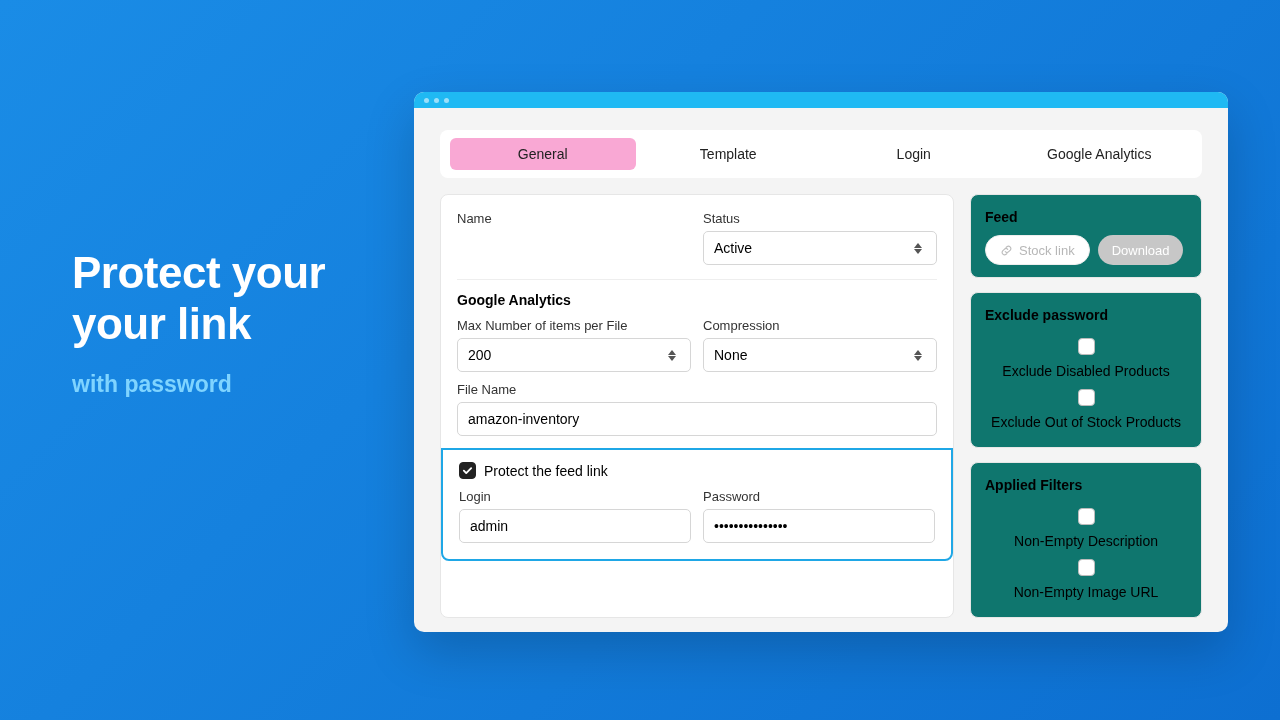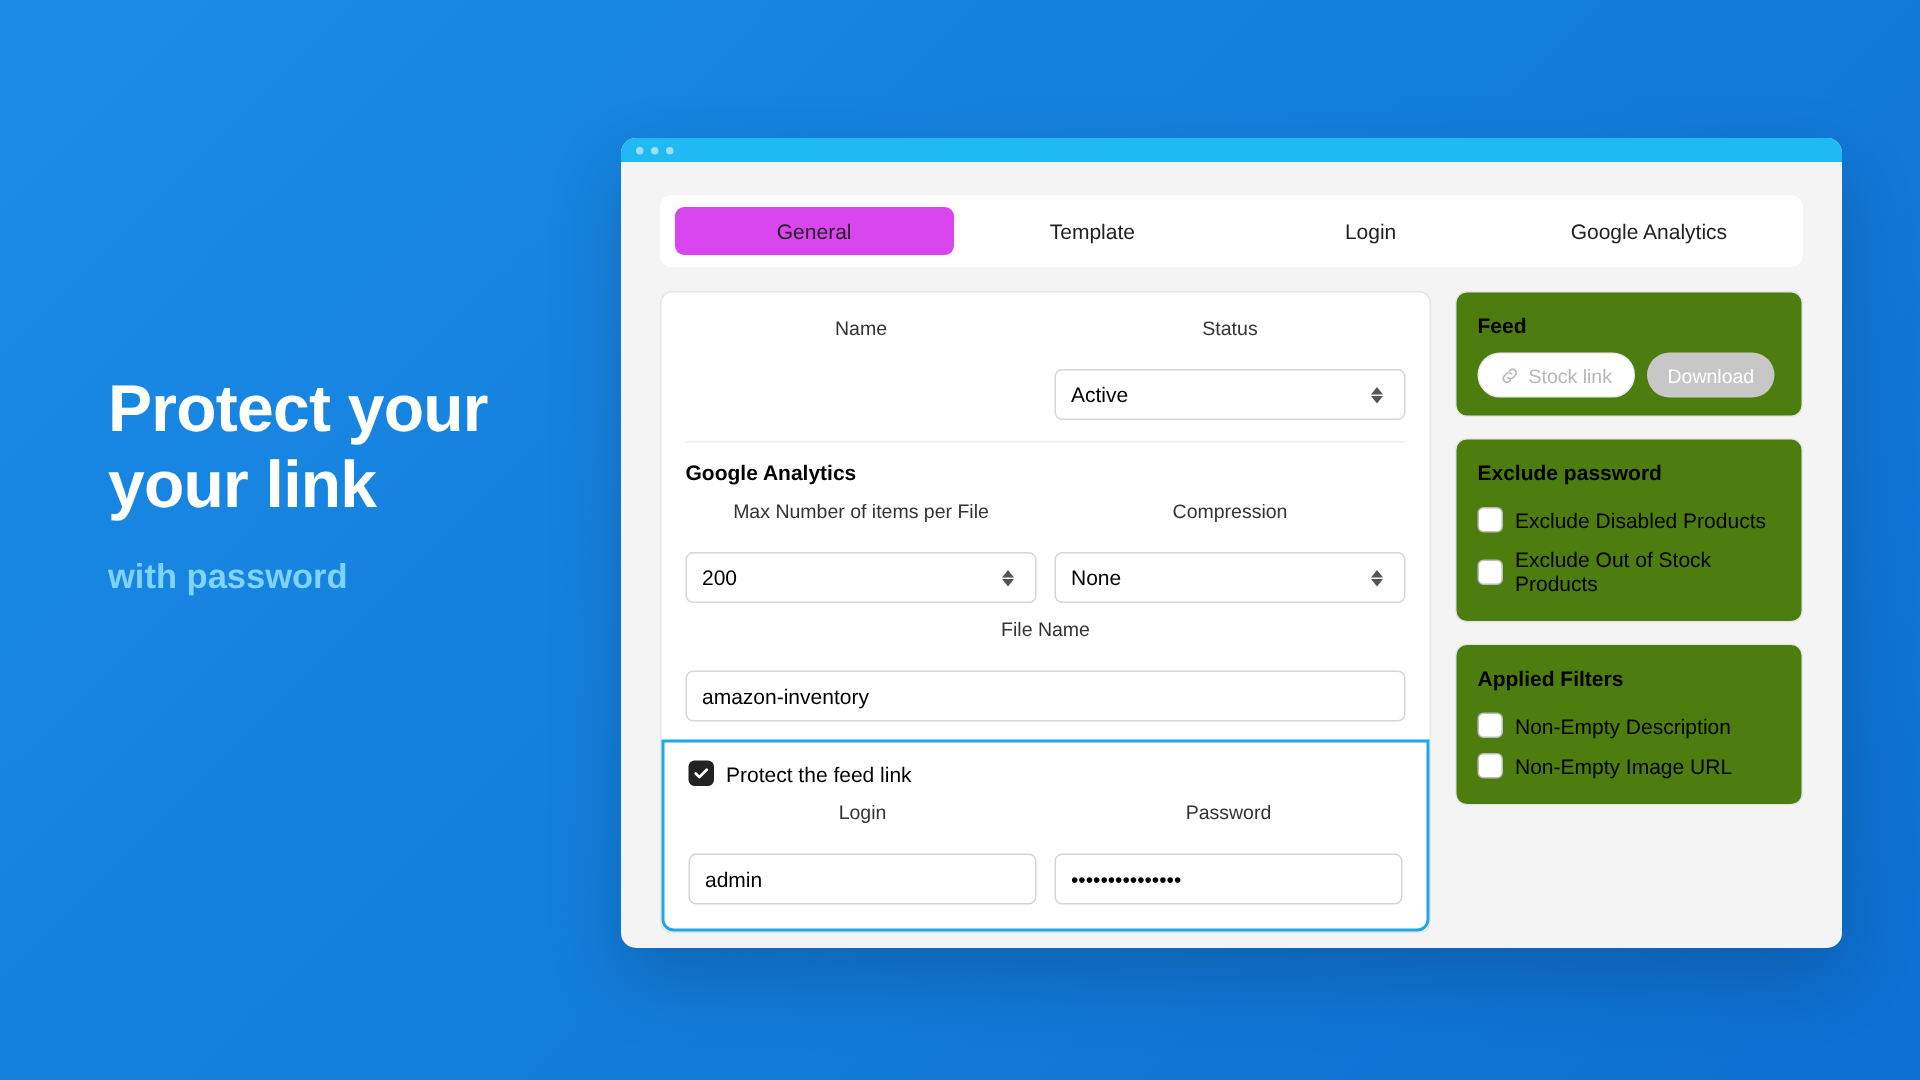--- a/index.html
+++ b/index.html
@@ -55,39 +55,39 @@
   }
   .tab {
     flex: 1;
     text-align: center;
     padding: 8px 0;
     font-size: 14px;
     color: #222;
     border-radius: 6px;
     cursor: pointer;
   }
-  .tab.active { background: #d946ef; font-weight: 500; }
+  .tab.active { background: #f9a8d4; font-weight: 500; }
   .cols { display: flex; gap: 16px; }
   .main {
     flex: 1;
     background: #fff;
     border: 1px solid #e6e6e6;
     border-radius: 8px;
     padding: 16px;
   }
   .side { width: 232px; display: flex; flex-direction: column; gap: 14px; }
   .panel {
-    background: #4d7c0f;
+    background: #0f766e;
     border: 1px solid #e6e6e6;
     border-radius: 8px;
     padding: 14px 14px 12px;
   }
   .panel h3 { font-size: 14px; font-weight: 700; margin-bottom: 10px; }
   .row { display: flex; gap: 12px; }
-  .field { flex: 1; display: flex; flex-direction: column; gap: 20px; text-align: center; }
+  .field { flex: 1; display: flex; flex-direction: column; gap: 5px; }
   .label { font-size: 13px; color: #333; }
   .input, .select {
     height: 34px;
     border: 1px solid #d6d6d6;
     border-radius: 5px;
     padding: 0 10px;
     font-size: 14px;
     display: flex; align-items: center;
     background: #fff;
     position: relative;
@@ -121,21 +121,21 @@
   .cb.checked svg { width: 11px; height: 11px; }
   .btn {
     height: 30px; padding: 0 14px; border-radius: 16px;
     font-size: 13px; display: inline-flex; align-items: center; gap: 6px;
     cursor: pointer; border: none;
   }
   .btn.link { background: #fff; color: #b7b7b7; border: 1px solid #eee; }
   .btn.link svg { width: 13px; height: 13px; }
   .btn.dl { background: #c7c7c7; color: #fff; }
   .btn-row { display: flex; gap: 8px; margin-top: 4px; }
-  .chk-line { display: flex; align-items: center; gap: 8px; font-size: 14px; padding: 5px 0; }
+  .chk-line { display: flex; align-items: center; gap: 8px; font-size: 14px; padding: 5px 0; flex-direction: column; }
 </style>
 </head>
 <body>
 
 <div class="hero">
   <h1>
     <span>Protect your</span><br>
     <span>your link</span>
   </h1>
   <p>with password</p>

